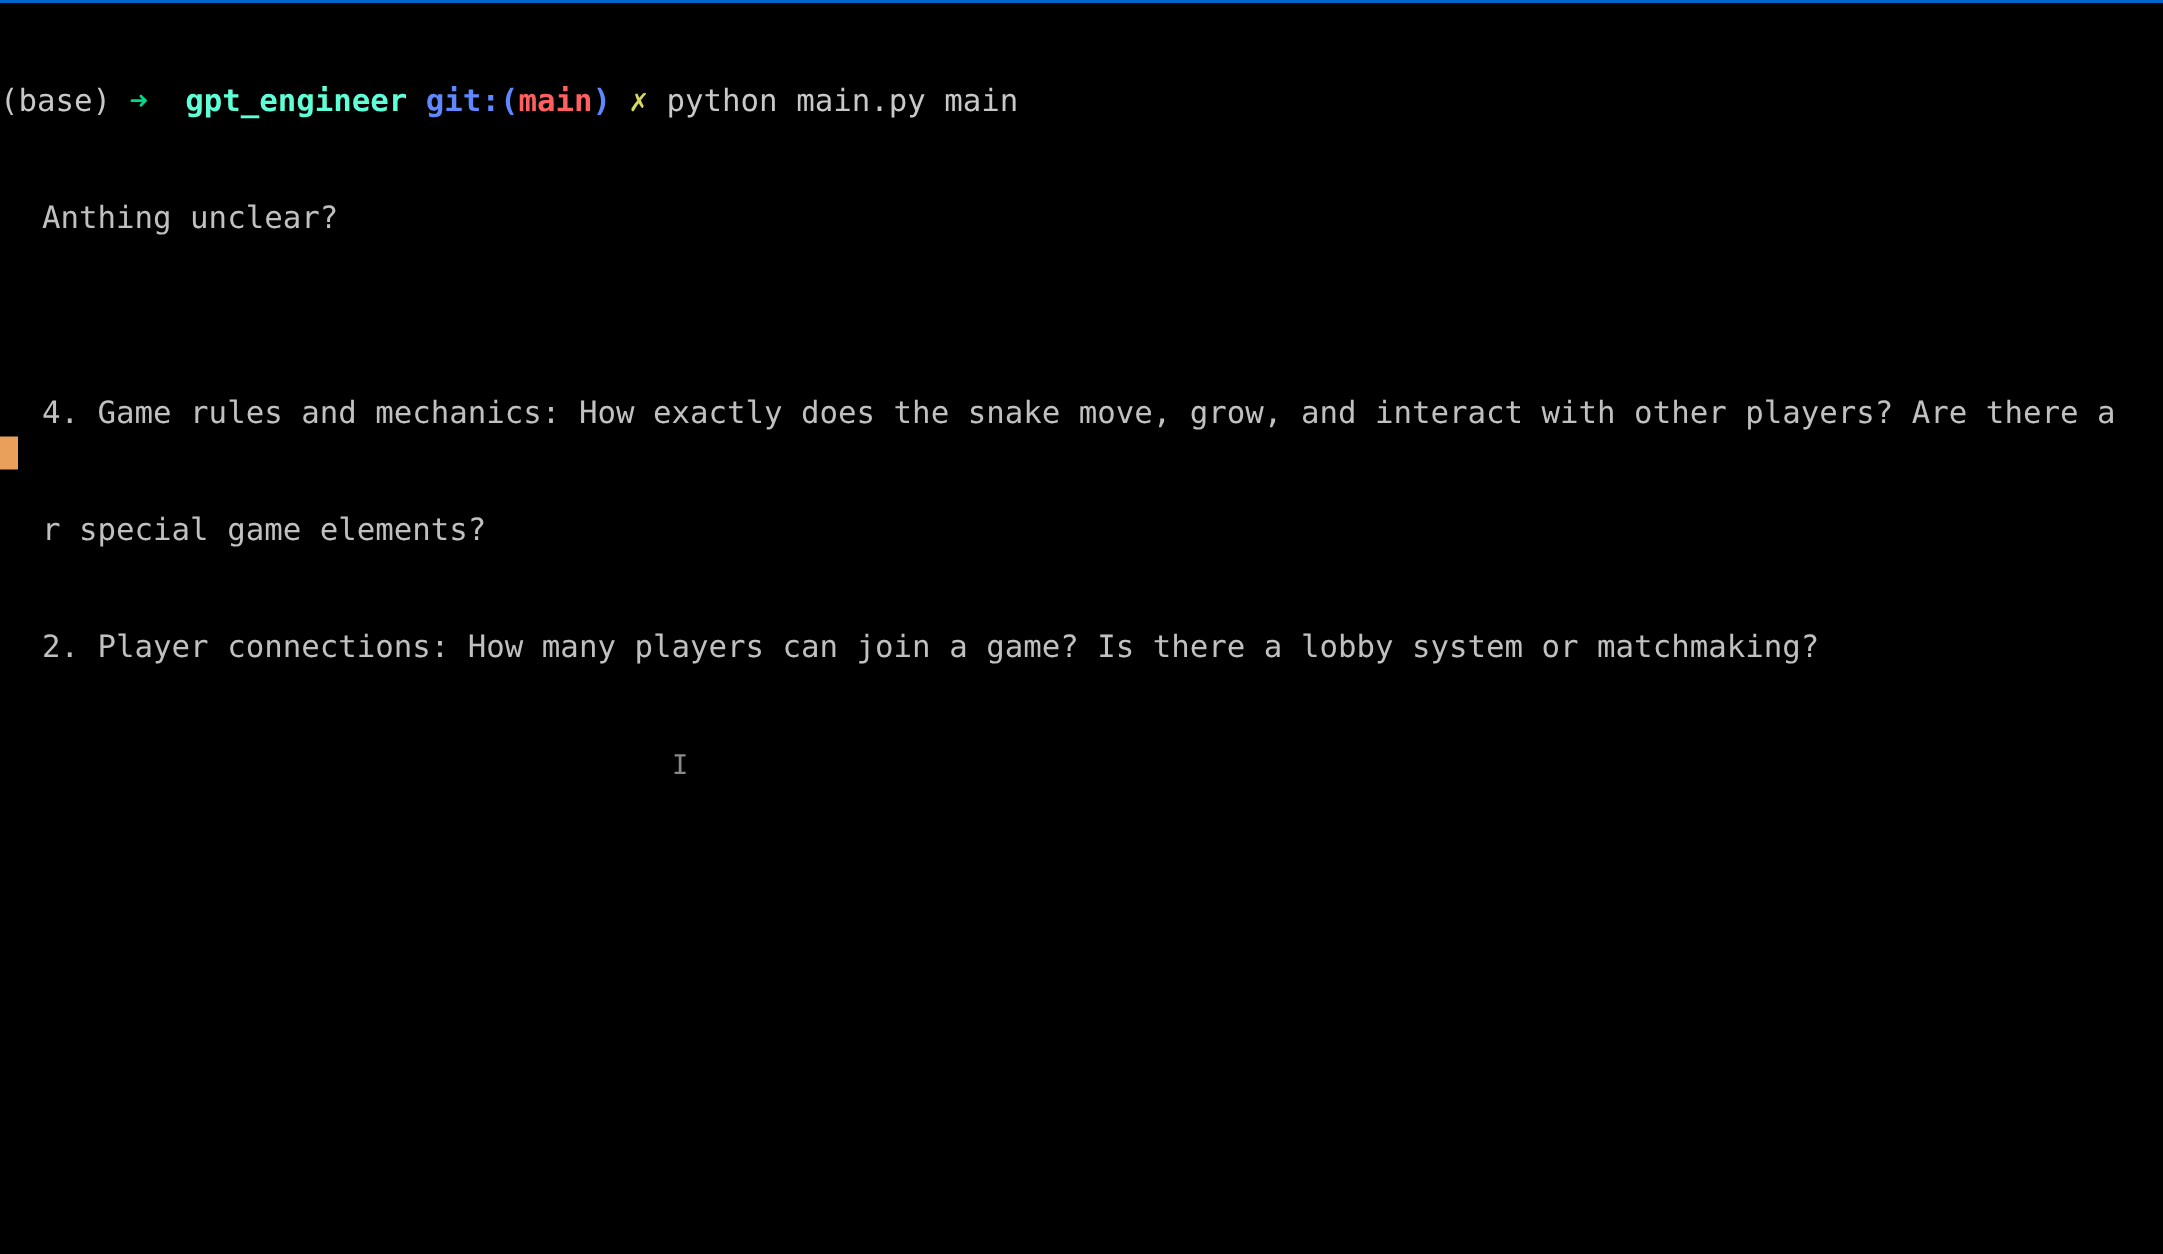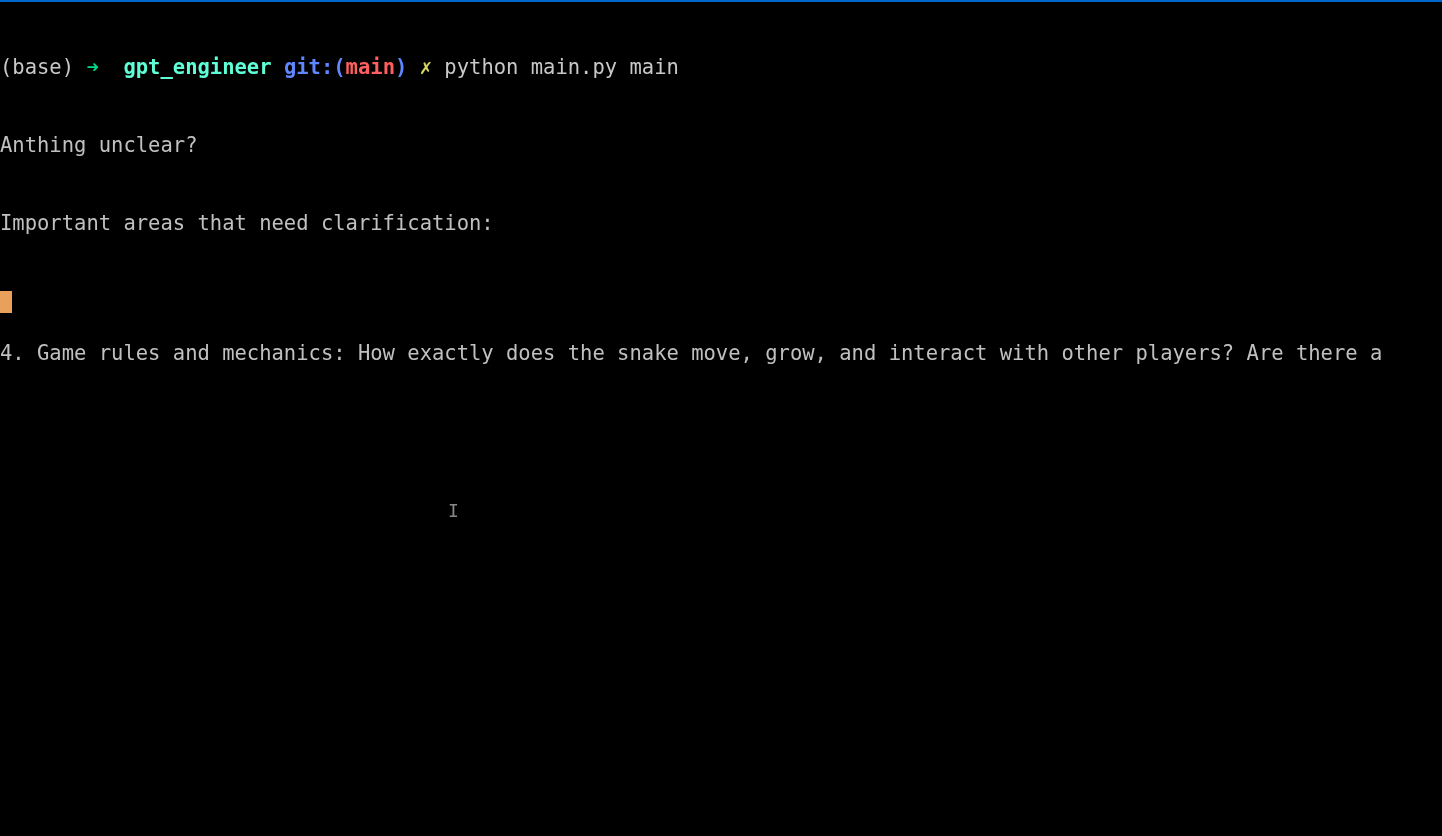--- a/index.html
+++ b/index.html
@@ -52,20 +52,21 @@
       font-weight: bold;
     }
     .git-x {
       color: #d7d75f;
     }
     .cmd {
       color: #c8c8c8;
     }
     .output {
       color: #c0c0c0;
+      padding-left: 28px;
     }
     .cursor-block {
       display: inline-block;
       width: 12px;
       height: 22px;
       background: #e8a05a;
       vertical-align: text-bottom;
       position: absolute;
       left: 0;
       top: 289px;
@@ -78,18 +79,19 @@
       font-size: 18px;
       user-select: none;
     }
   </style>
 </head>
 <body>
 
 <div class="terminal">
   <div class="line"><span class="env">(base)</span> <span class="arrow">➜</span>  <span class="dir">gpt_engineer</span> <span class="git-label">git:</span><span class="git-paren">(</span><span class="git-branch">main</span><span class="git-paren">)</span> <span class="git-x">✗</span> <span class="cmd">python main.py main</span></div>
   <div class="line output">Anthing unclear?</div>
-  <div class="line output">Important areas that need clarification:</div>
   <div class="line output"></div>
   <div class="line output">4. Game rules and mechanics: How exactly does the snake move, grow, and interact with other players? Are there a</div>
+  <div class="line output">r special game elements?</div>
+  <div class="line output">2. Player connections: How many players can join a game? Is there a lobby system or matchmaking?</div>
   <span class="cursor-block"></span>
   <span class="text-cursor">I</span>
 </div>
 
 </body></html>

